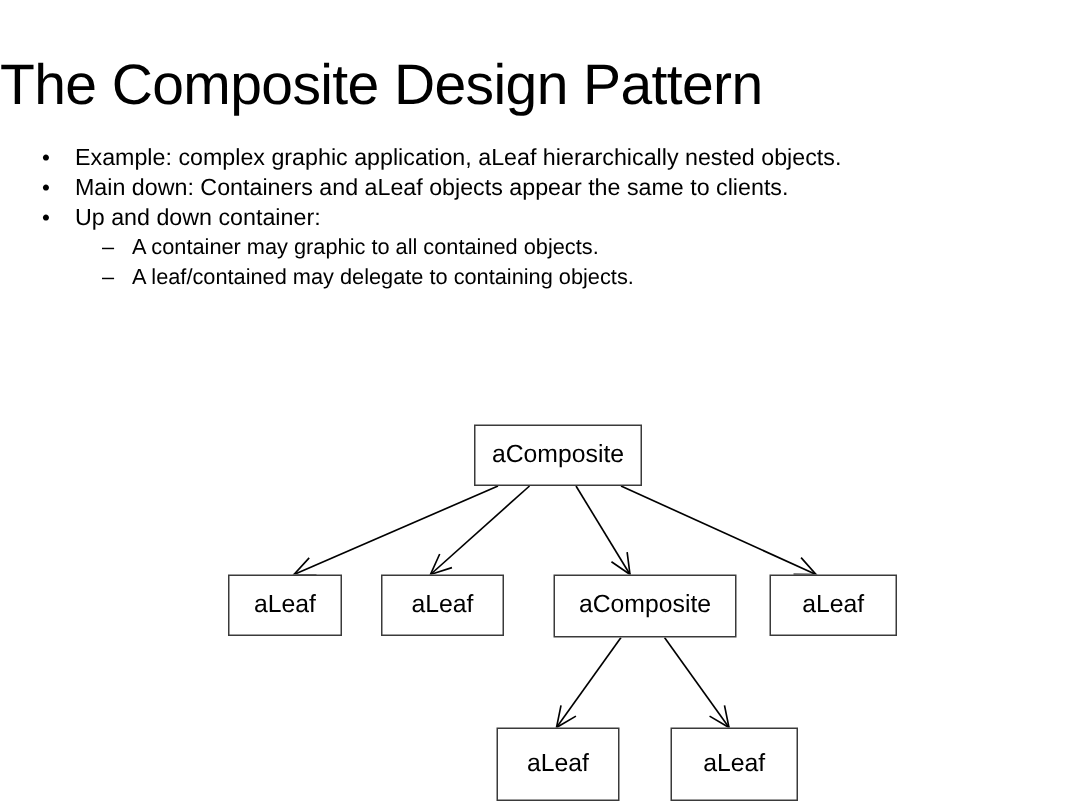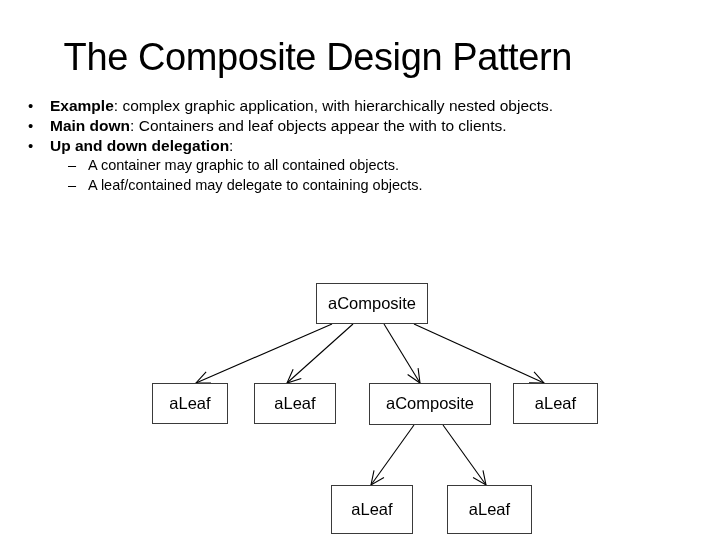--- a/index.html
+++ b/index.html
@@ -15,21 +15,21 @@
     font-family: "Liberation Sans", sans-serif;
     color: #000000;
   }
 
   
   #slide-title {
     position: absolute;
     left: 0;
     top: 38px;
     width: 572px;
-    text-align: right;
+    text-align: left;
     font-size: 38px;
     font-weight: 400;
     line-height: 1.05;
     letter-spacing: -0.4px;
     color: #000000;
     white-space: nowrap;
   }
 
   
   #bullet-list {
@@ -61,21 +61,21 @@
     line-height: 19px;
   }
   .bullet-row.level-2 .bullet-marker {
     width: 20px;
     font-size: 14.5px;
   }
   .bullet-text {
     flex: 1 1 auto;
   }
   .bullet-text b {
-    font-weight: 700;
+    font-weight: 400;
   }
 
   
   #diagram {
     position: absolute;
     left: 0;
     top: 0;
     width: 720px;
     height: 540px;
     pointer-events: none;
@@ -108,31 +108,31 @@
 </style>
 </head>
 <body style="background: rgb(255, 255, 255);">
 
 <div id="slide-title">The Composite Design Pattern</div>
 
 <div id="bullet-list">
 
   <div class="bullet-row level-1">
     <span class="bullet-marker">•</span>
-    <span class="bullet-text"><b>Example</b><span>: complex graphic application, with hierarchically nested objects.</span></span>
+    <span class="bullet-text"><b>Example</b><span>: complex graphic application, aLeaf hierarchically nested objects.</span></span>
   </div>
 
   <div class="bullet-row level-1">
     <span class="bullet-marker">•</span>
-    <span class="bullet-text"><b>Main down</b><span>:  Containers and leaf objects appear the with to clients.</span></span>
+    <span class="bullet-text"><b>Main down</b><span>:  Containers and aLeaf objects appear the same to clients.</span></span>
   </div>
 
   <div class="bullet-row level-1">
     <span class="bullet-marker">•</span>
-    <span class="bullet-text"><b>Up and down delegation</b><span>:</span></span>
+    <span class="bullet-text"><b>Up and down container</b><span>:</span></span>
   </div>
 
   <div class="bullet-row level-2">
     <span class="bullet-marker">–</span>
     <span class="bullet-text">A container may graphic to all contained objects.</span>
   </div>
 
   <div class="bullet-row level-2">
     <span class="bullet-marker">–</span>
     <span class="bullet-text">A leaf/contained may delegate to containing objects.</span>

